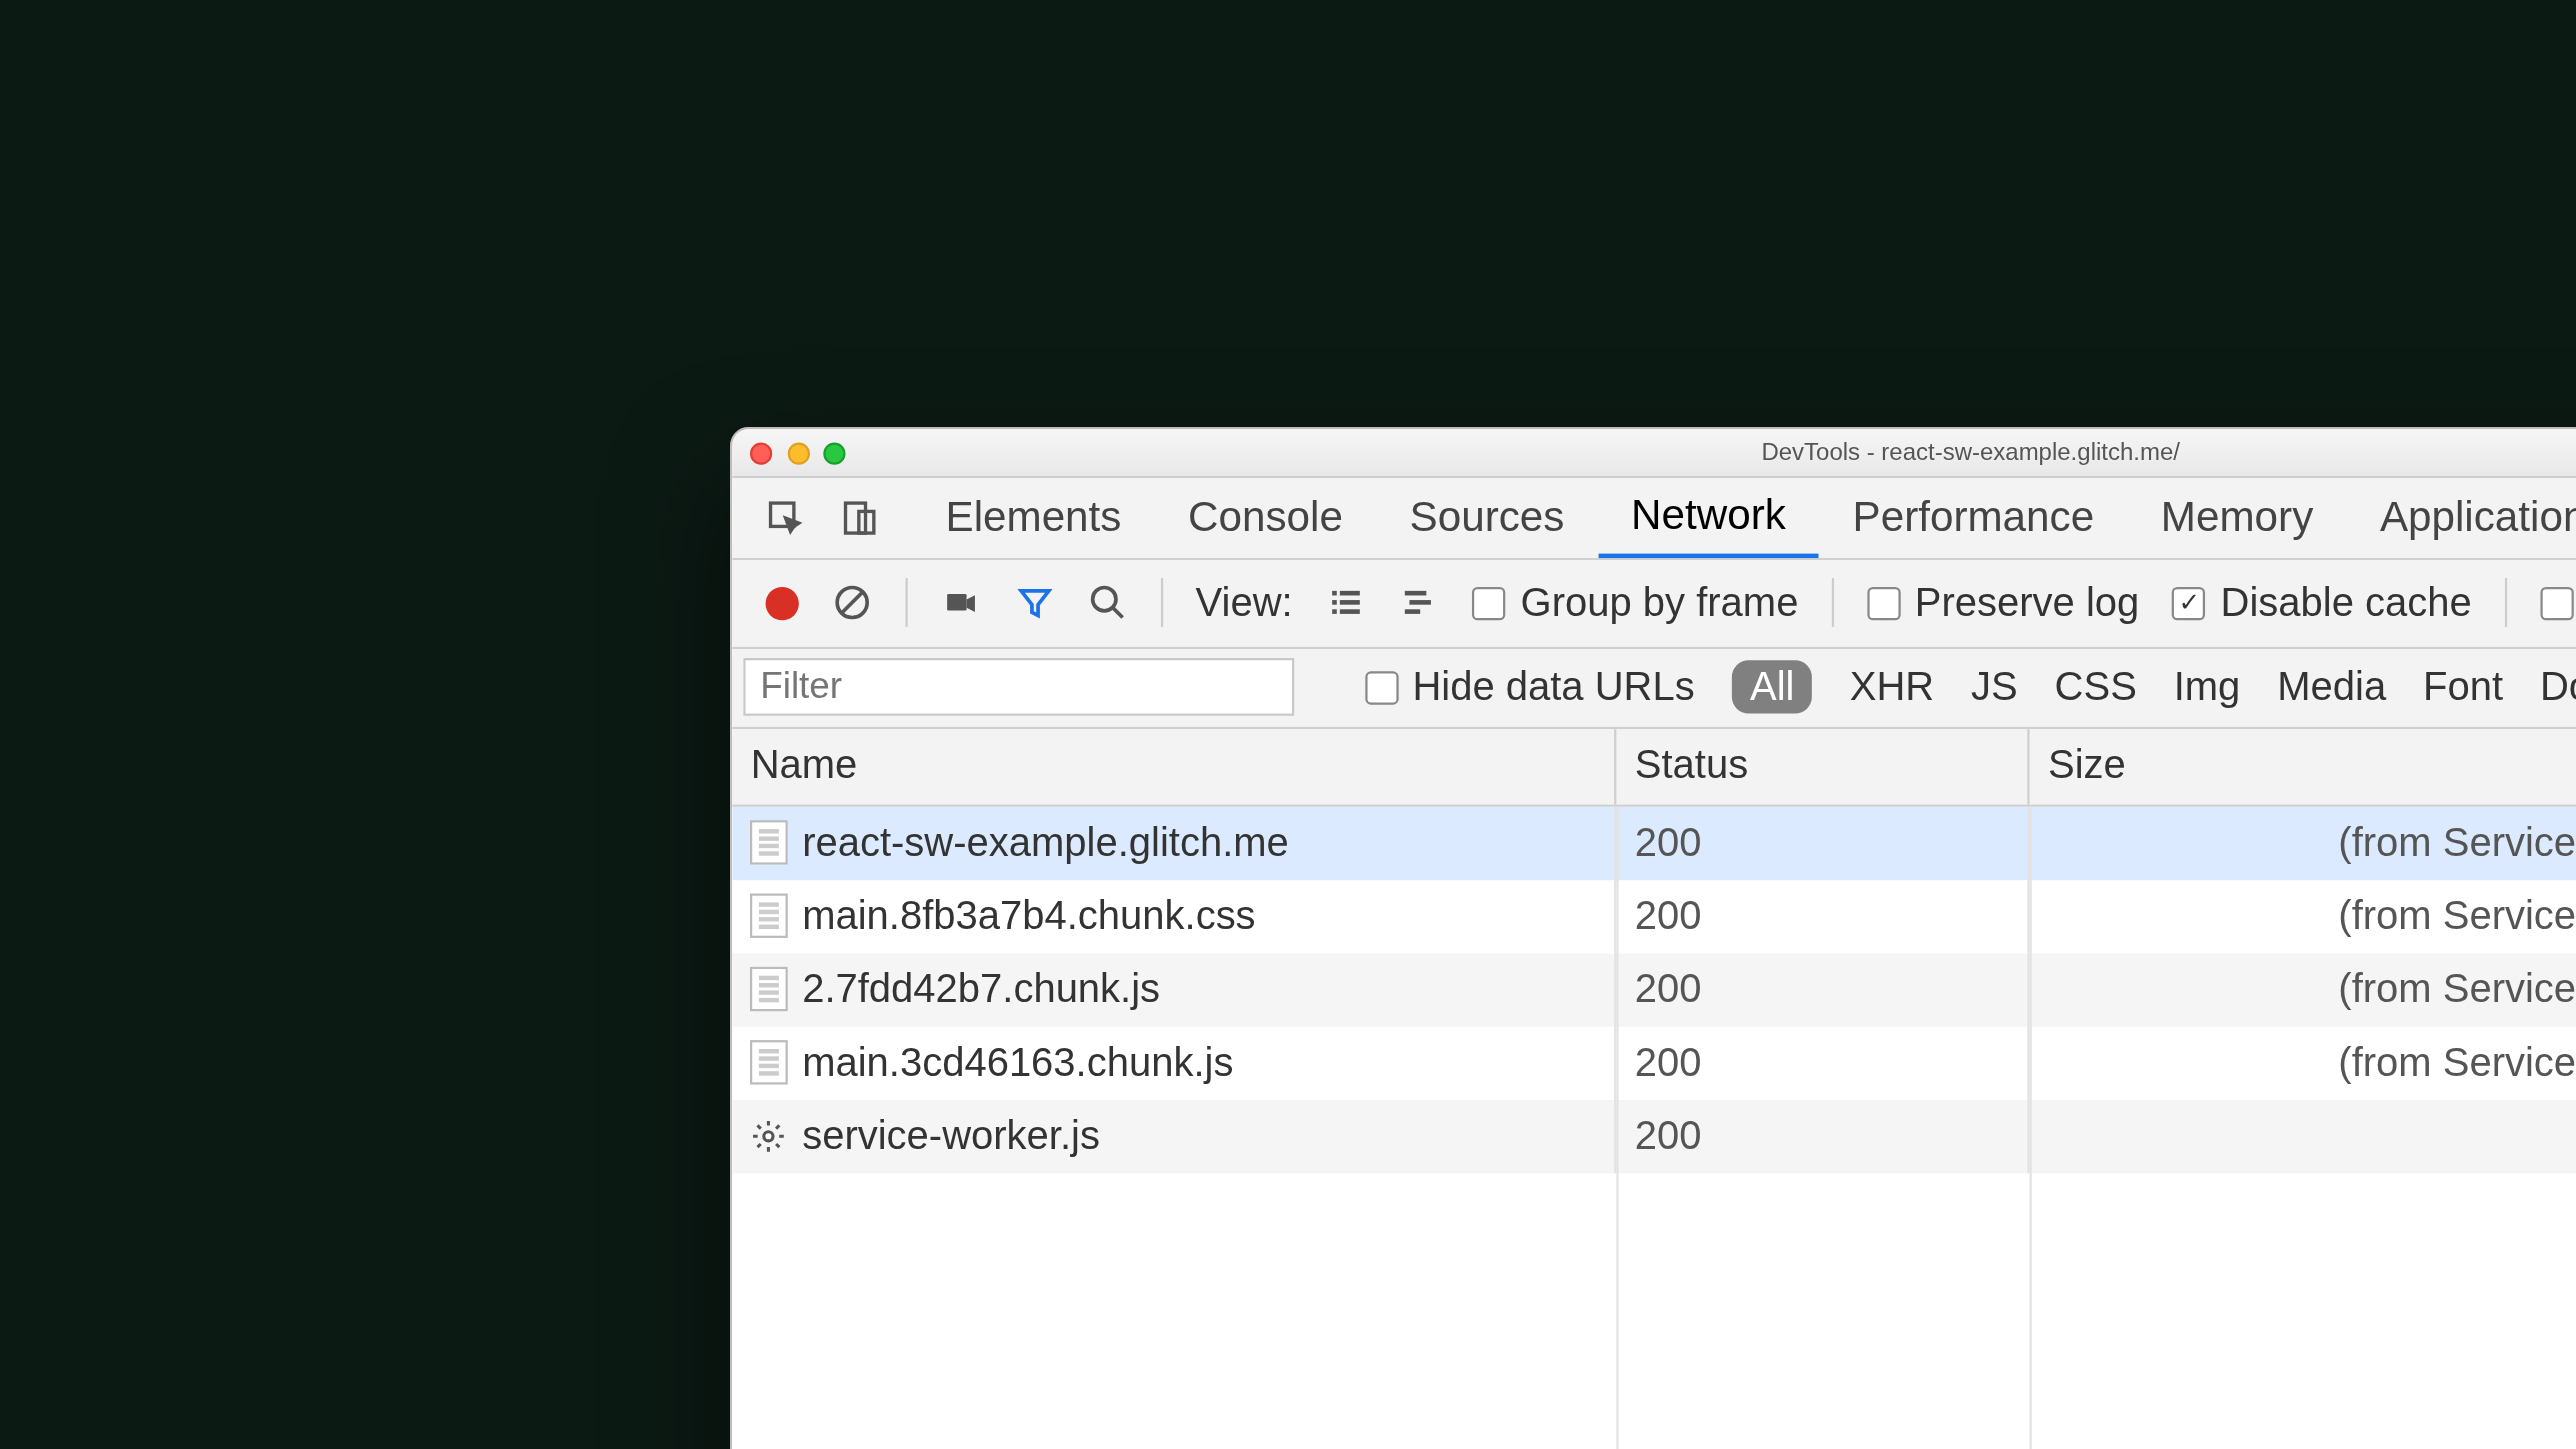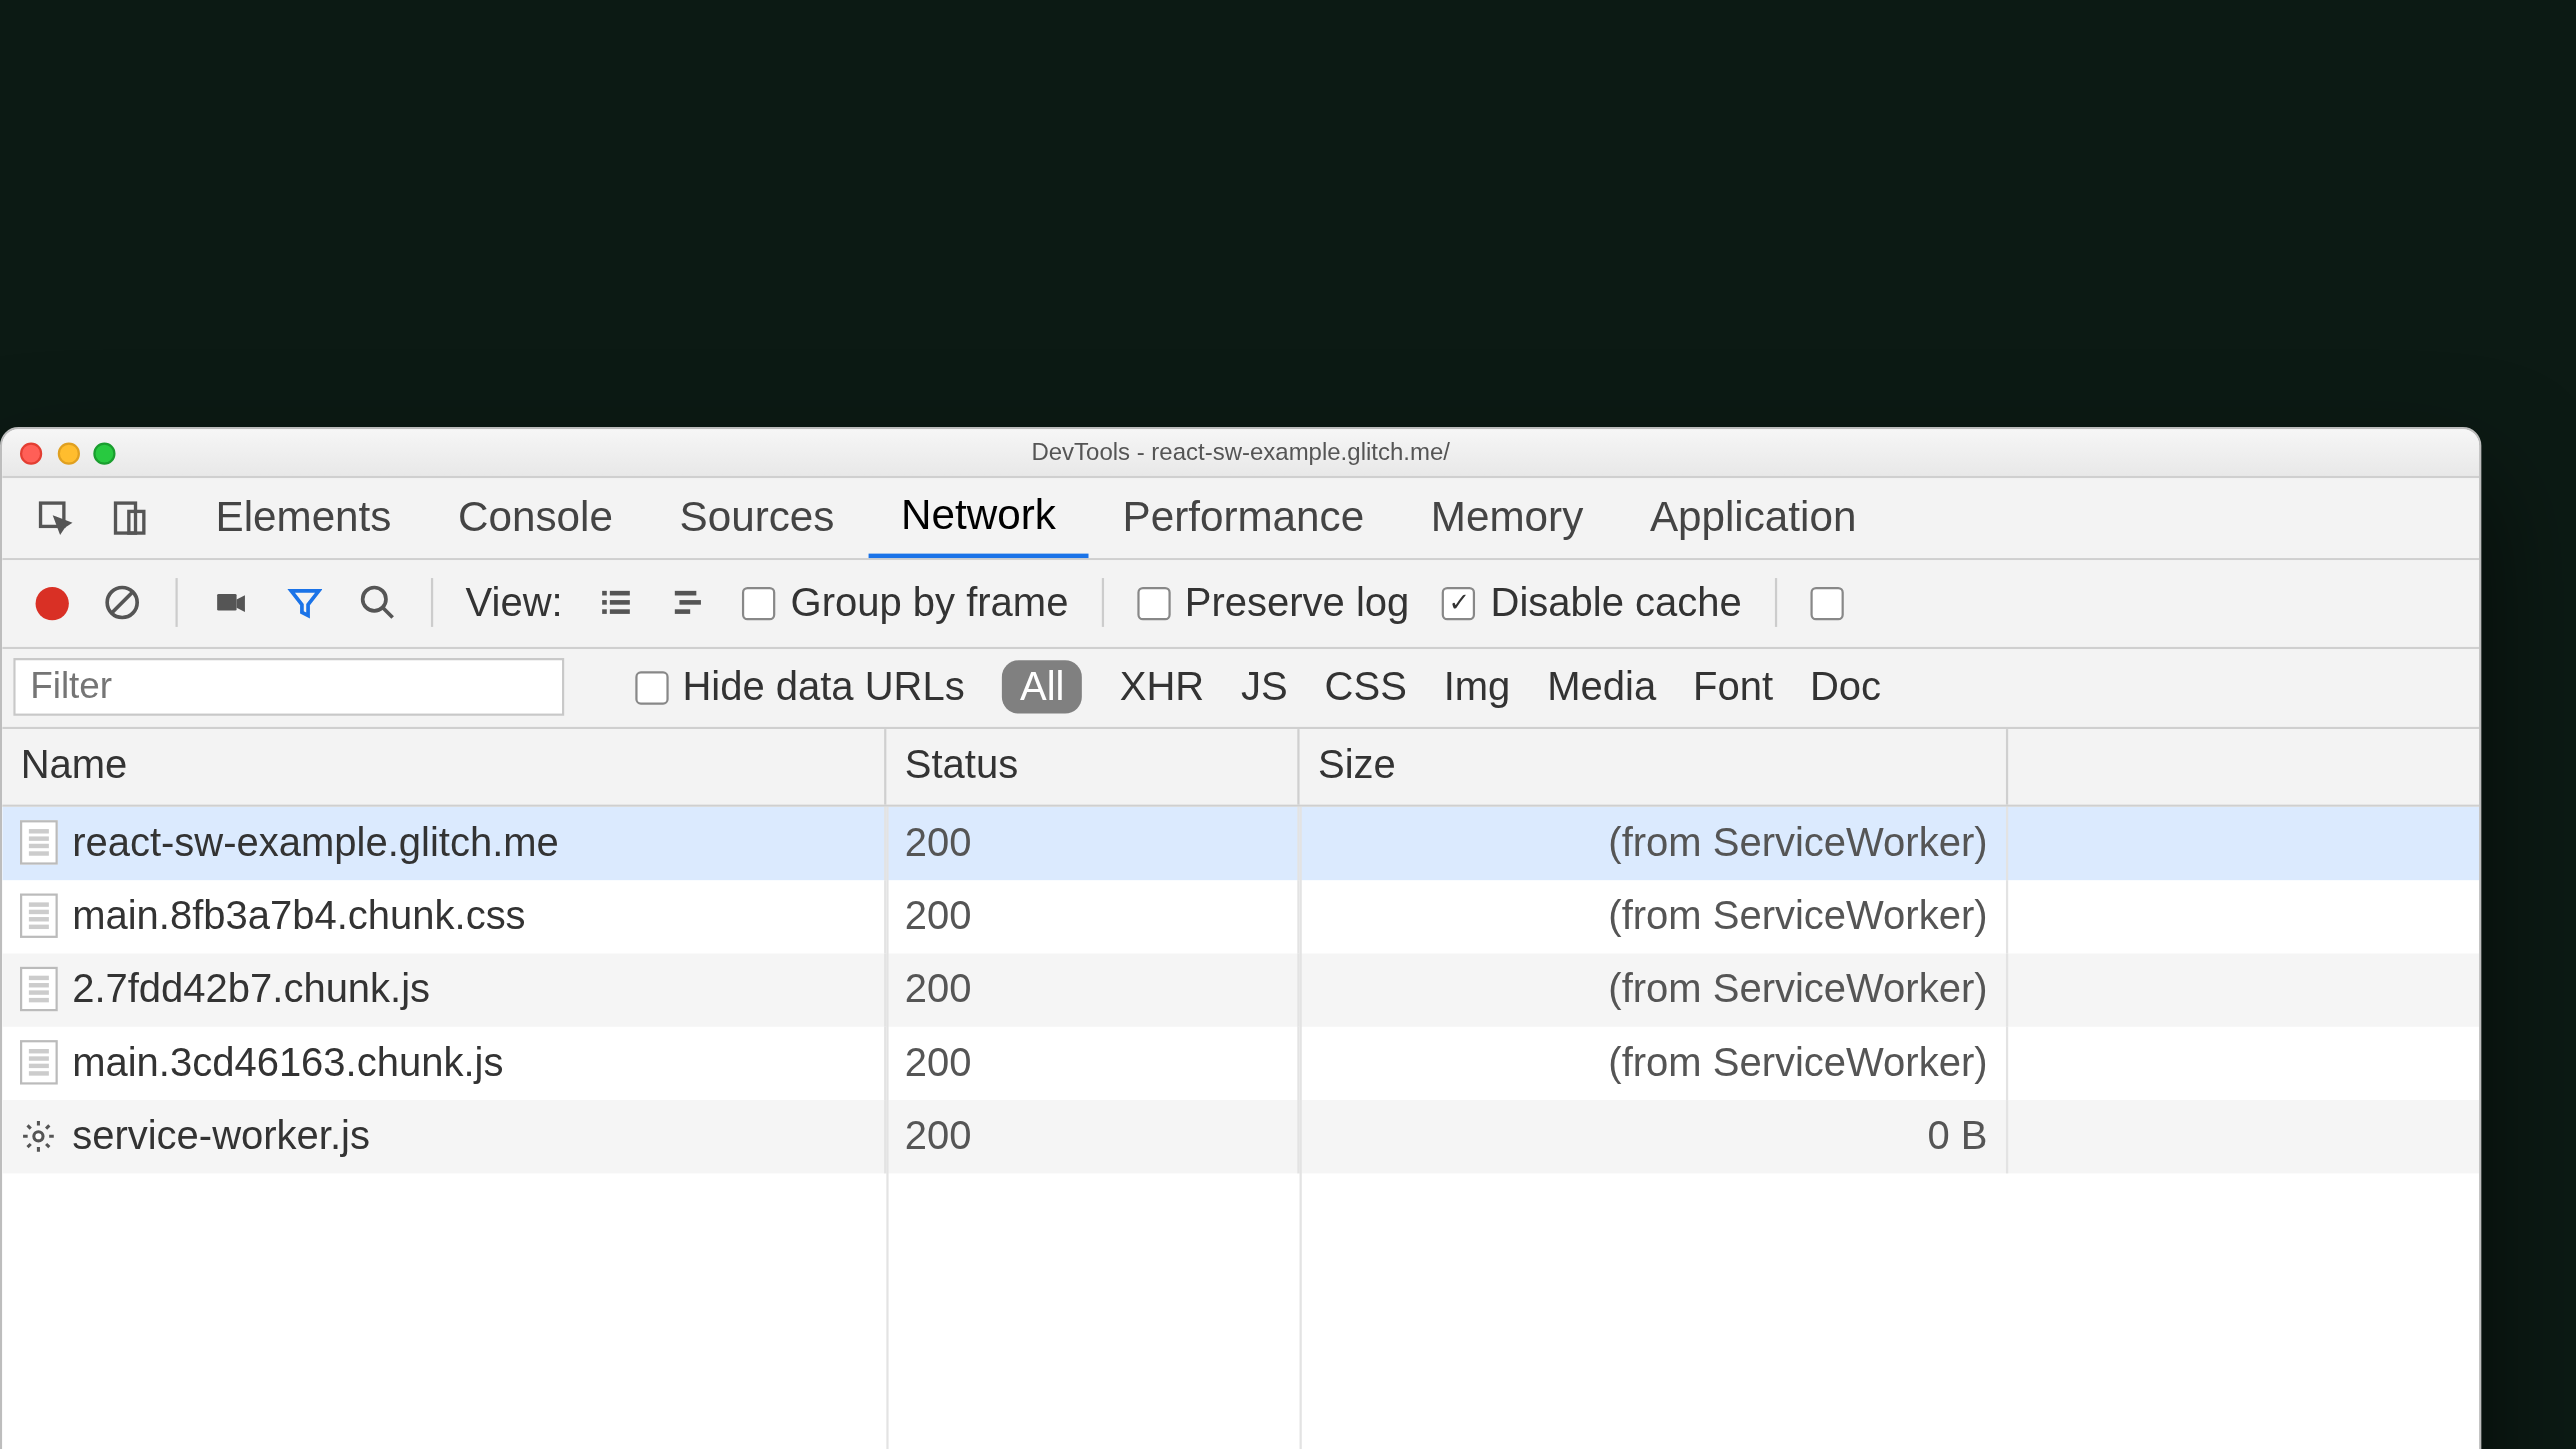--- a/index.html
+++ b/index.html
@@ -1,17 +1,17 @@
 <!DOCTYPE html>
 <html style="font-size:13.3px"><head>
 <meta charset="utf-8">
 <style>
   * { box-sizing: border-box; font-family: -apple-system, "Helvetica Neue", Arial, sans-serif; }
   html,body { margin:0; padding:0; background:#0c1a14; height:100%; }
-  .stage { width:2576px; height:1450px; background:#0c1a14; display:flex; align-items:center; }
+  .stage { width:2576px; height:1450px; background:#0c1a14; display:flex; align-items:center; justify-content:center; }
   .wrap { transform-origin: top left; }
   .window {
     width:1117px; height:596px; background:#fff; border-radius:8.3px;
     box-shadow: 0 25px 50px rgba(0,0,0,0.6); border:0.8px solid #bdbdbd;
     overflow:hidden; display:flex; flex-direction:column; font-size:18px; color:#333;
   }
   
   .titlebar { height:21.5px; background:linear-gradient(#f6f6f6,#e8e8e8); border-bottom:0.8px solid #cfcfcf;
     display:flex; align-items:center; position:relative; font-size:10.8px; color:#555;}
   .traffic { display:flex; gap:6.6px; position:absolute; left:8.3px; top:5.8px;}

